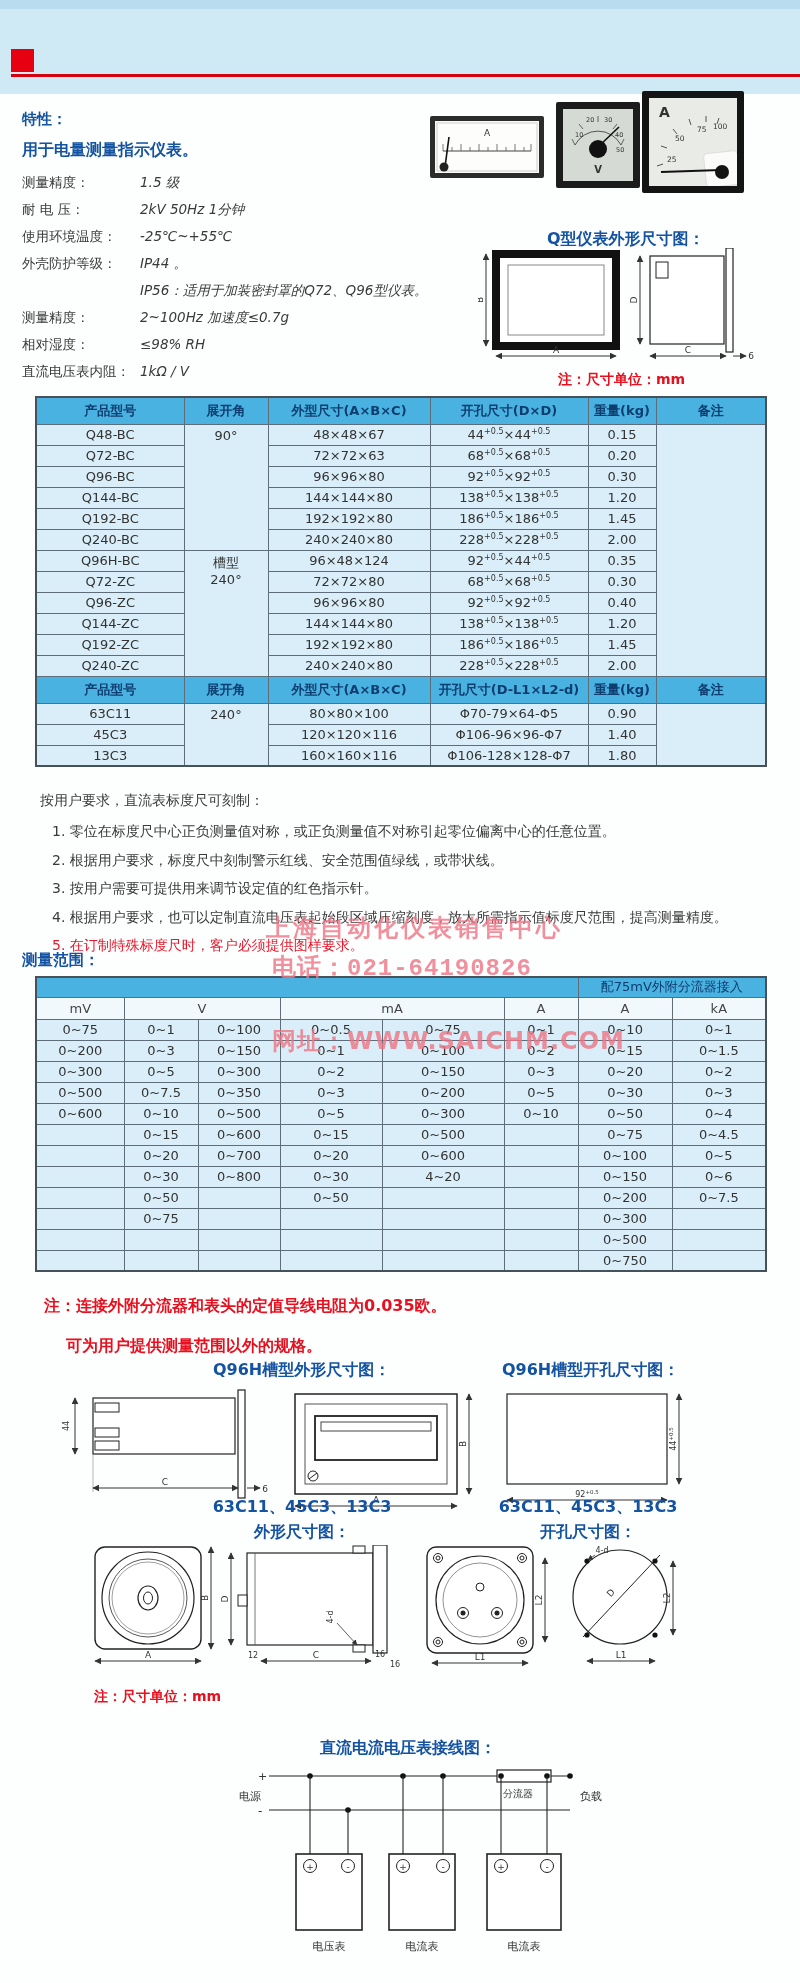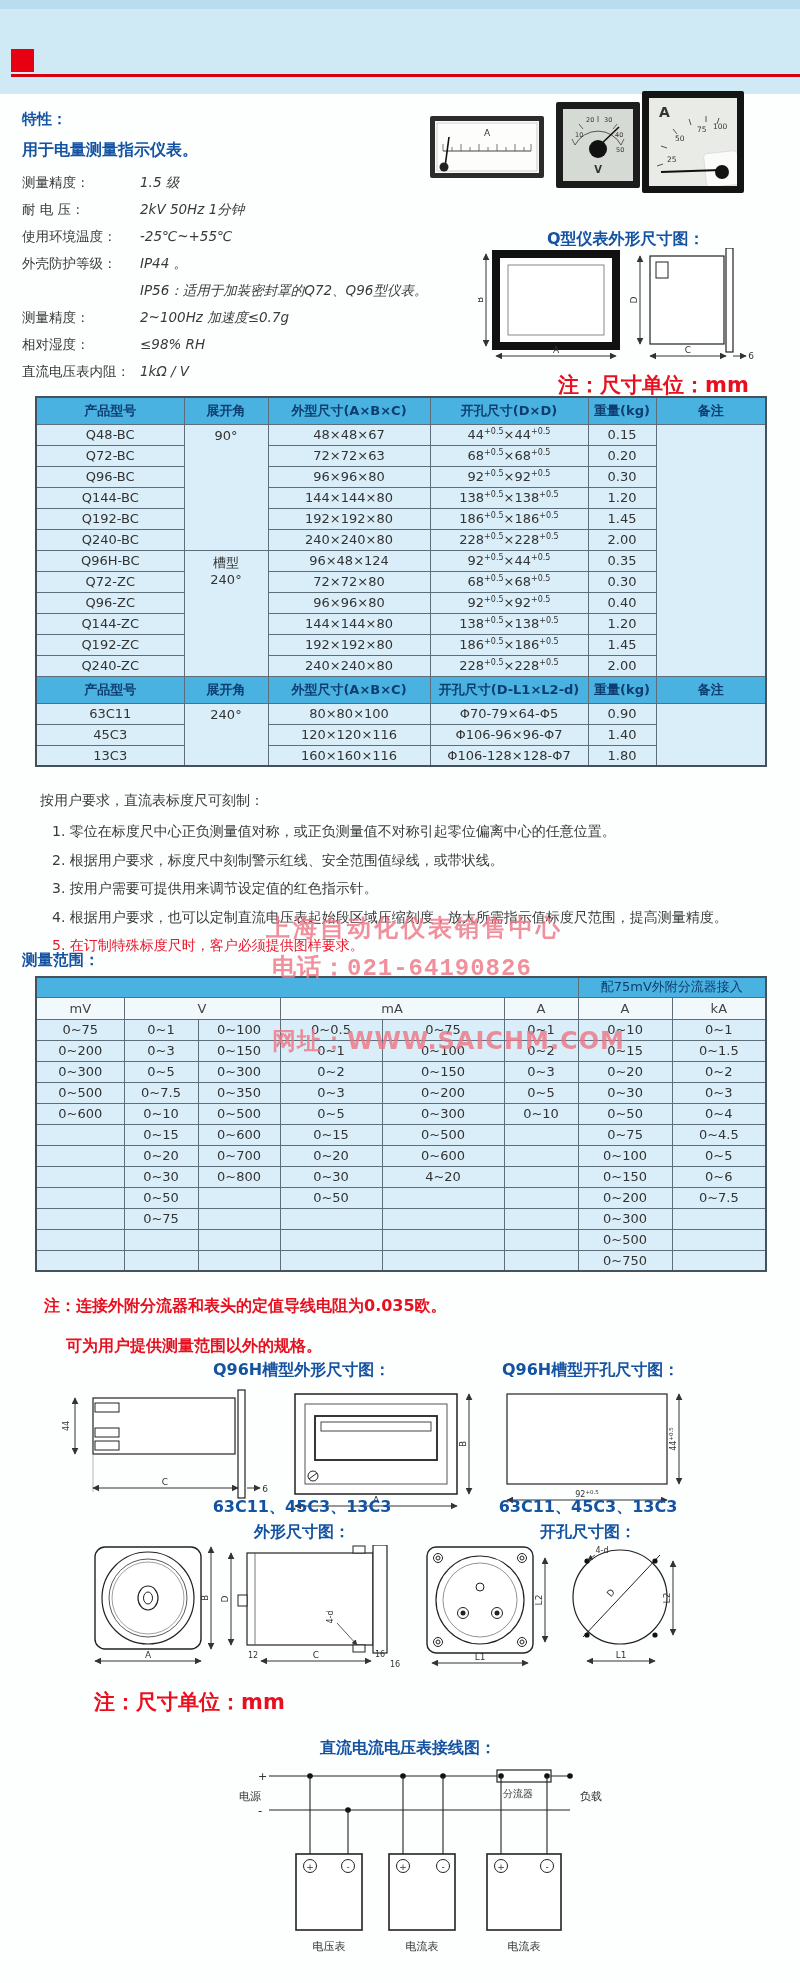--- a/index.html
+++ b/index.html
@@ -14,21 +14,21 @@
   .title-line{position:absolute;left:11px;top:74px;width:789px;height:3px;background:#d3000f;}
   
   .features{position:absolute;left:22px;top:110px;width:410px;}
   .f-head{color:#1453a2;font-weight:bold;font-size:15px;margin-bottom:11px;}
   .f-sub{color:#1453a2;font-weight:bold;font-size:16px;margin-bottom:13px;}
   .spec-row{display:flex;font-size:13.5px;color:#3a3a3a;min-height:27px;align-items:flex-start;}
   .spec-label{width:118px;flex:none;}
   .spec-value{flex:1;font-style:italic;}
   
   .sec-title{position:absolute;color:#1453a2;font-weight:bold;font-size:16px;white-space:nowrap;}
-  .red-note{position:absolute;color:#e8101f;font-weight:bold;font-size:21px;white-space:nowrap;}
+  .red-note{position:absolute;color:#e8101f;font-weight:bold;font-size:14px;white-space:nowrap;}
   
   .photo{position:absolute;background:#f6f7f4;}
   
   .dtable{border-collapse:collapse;table-layout:fixed;width:730px;font-size:13px;color:#333;
           border:2px solid #45525c;position:absolute;left:35px;background:#d9eef8;}
   .dtable th,.dtable td{border:1px solid #5d6d79;text-align:center;padding:0 2px;overflow:hidden;}
   .dtable th{background:#49b2e0;color:#0e3d70;height:27px;font-weight:bold;}
   .dtable td{height:21px;background:#d9eef8;}
   .dtable td.vt{vertical-align:top;padding-top:3px;}
   sup{font-size:8px;vertical-align:super;line-height:0;}

